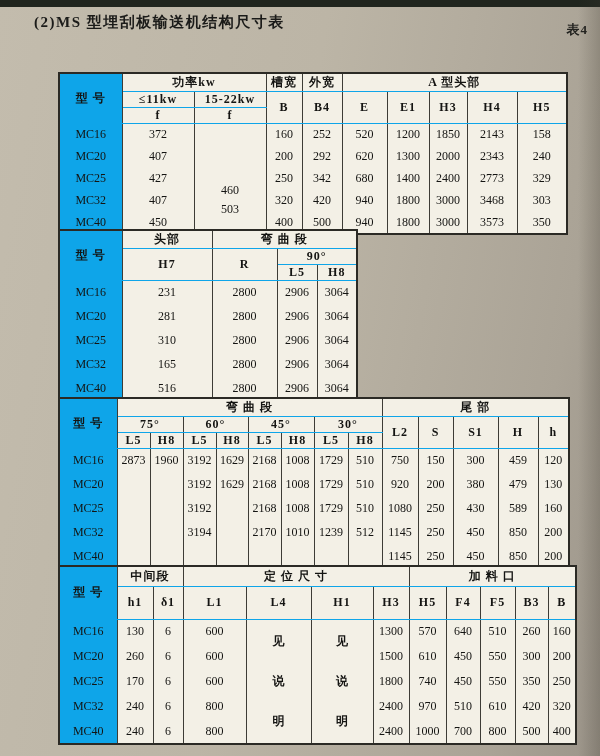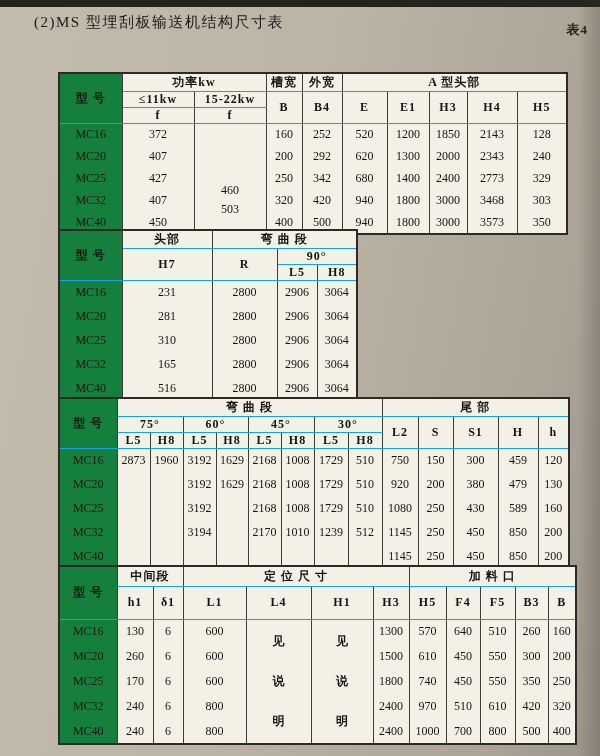--- a/index.html
+++ b/index.html
@@ -11,40 +11,40 @@
   .page {
     position:relative; width:600px; height:756px; overflow:hidden;
     background:linear-gradient(100deg,#c3bcad 0%,#bcb5a6 45%,#aaa396 85%,#9c958a 100%);
   }
   .scan-edge-top {
     position:absolute; top:0; left:0; width:600px; height:7px;
     background:#20251e;
   }
   .page-title {
     position:absolute; left:34px; top:13px;
-    font-size:15px; font-weight:normal; color:#1b1b19; letter-spacing:1.5px;
+    font-size:15px; font-weight:bold; color:#1b1b19; letter-spacing:1.5px;
     white-space:nowrap;
   }
   .table-label {
     position:absolute; right:12px; top:21px;
     font-size:13px; font-weight:bold; color:#22221f; letter-spacing:1px;
   }
   table.dim {
     position:absolute; border-collapse:collapse; table-layout:fixed;
     background:#f3f0e6; border:2px solid #2b2a25;
   }
   table.dim td {
     border-left:1px solid #3d3c36; border-right:1px solid #3d3c36;
     padding:0 1px; text-align:center; vertical-align:middle;
     font-size:12px; color:#141412; overflow:hidden; white-space:nowrap;
   }
   table.dim td.head {
     border-bottom:1px solid #0ea5e9; font-weight:600; letter-spacing:1px;
   }
-  table.dim td.model { background:#15803d; }
+  table.dim td.model { background:#0ea5e9; }
   table.dim td.merge {
     white-space:pre-line; line-height:19px;
     vertical-align:bottom; padding-bottom:14px;
   }
   table.dim td.note {
     white-space:pre-line; line-height:40px; font-weight:600;
   }
   #t1 { left:58px; top:72px;  width:508px; }
   #t2 { left:58px; top:229px; width:298px; }
   #t3 { left:58px; top:397px; width:510px; }
@@ -107,21 +107,21 @@
           <td class="model">MC16</td>
           <td class="data">372</td>
           <td rowspan="5" class="merge">460
 503</td>
           <td class="data">160</td>
           <td class="data">252</td>
           <td class="data">520</td>
           <td class="data">1200</td>
           <td class="data">1850</td>
           <td class="data">2143</td>
-          <td class="data">128</td>
+          <td class="data">158</td>
         </tr>
         <tr>
           <td class="model">MC20</td>
           <td class="data">407</td>
           <td class="data">200</td>
           <td class="data">292</td>
           <td class="data">620</td>
           <td class="data">1300</td>
           <td class="data">2000</td>
           <td class="data">2343</td>

